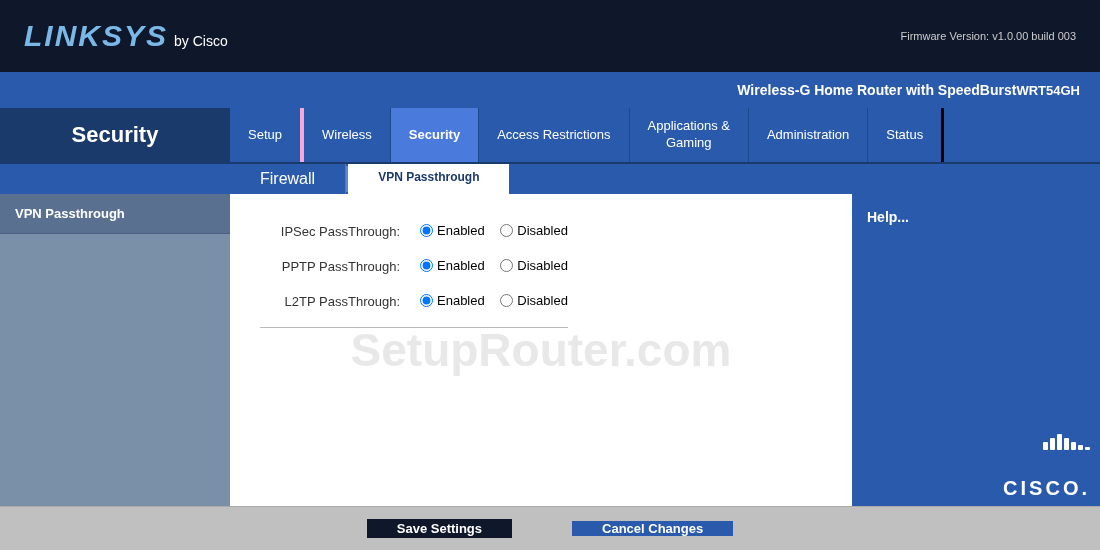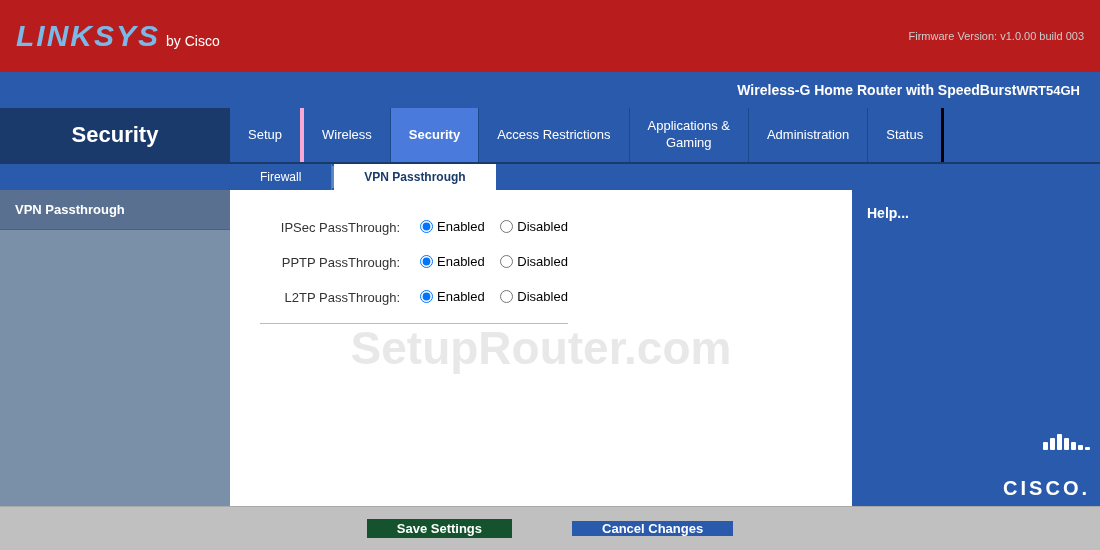--- a/index.html
+++ b/index.html
@@ -1,19 +1,19 @@
 <!DOCTYPE html>
 <html><head>
   <meta charset="utf-8">
   <style>
     * { margin: 0; padding: 0; box-sizing: border-box; }
     body { width: 1100px; height: 550px; overflow: hidden; font-family: Arial, sans-serif; font-size: 13px; background: #c0c0c0; }
 
     
-    .header { background: #b91c1c; height: 72px; display: flex; align-items: center; justify-content: space-between; padding: 0 16px; gap: 25px; }
+    .header { background: #0f172a; height: 72px; display: flex; align-items: center; justify-content: space-between; padding: 0 24px; gap: 25px; }
 
     
     .product-bar { background: #2a5aab; height: 36px; display: flex; align-items: center; justify-content: flex-end; padding: 0 20px; }
     .nav-tab { color: white; padding: 10px 18px; cursor: pointer; font-size: 13px; text-align: center; display: flex; align-items: center; justify-content: center; border-right: 3px solid #000000; }
     .nav-tab.active { background: #4a7adb; font-weight: bold; }
 
     .page-wrapper { display: flex; flex-direction: column; height: 550px; }
     .nav-row { display: flex; background: #2a5aab; }
     .left-label { width: 230px; background: #1a3a6b; display: flex; align-items: center; justify-content: center; }
     .left-label-text { color: white; font-size: 22px; font-weight: bold; }
@@ -45,21 +45,21 @@
       <div class="nav-tab" style="color:white; padding:10px 18px; cursor:pointer; font-size:13px; display:flex; align-items:center; justify-content:center; border-right:1px solid #1a4a8b;">Wireless</div>
       <div class="nav-tab active" style="background:#4a7adb; color:white; padding:10px 18px; cursor:pointer; font-size:13px; font-weight:bold; display:flex; align-items:center; justify-content:center; border-right:1px solid #1a4a8b;">Security</div>
       <div class="nav-tab" style="color:white; padding:10px 18px; cursor:pointer; font-size:13px; display:flex; align-items:center; justify-content:center; border-right:1px solid #1a4a8b;text-align:right;">Access Restrictions</div>
       <div class="nav-tab" style="color:white; padding:10px 18px; cursor:pointer; font-size:13px; text-align:center; line-height:1.3; display:flex; align-items:center; justify-content:center; border-right:1px solid #1a4a8b;">Applications &amp;<br>Gaming</div>
       <div class="nav-tab" style="color:white; padding:10px 18px; cursor:pointer; font-size:13px; display:flex; align-items:center; justify-content:center; border-right:1px solid #1a4a8b;">Administration</div>
       <div class="nav-tab" style="color:white; padding:10px 18px; cursor:pointer; font-size:13px; display:flex; align-items:center; justify-content:center;">Status</div>
     </div>
   </div>
 
   <div style="display:flex; background:#2a5aab; padding-left:230px; border-top:2px solid #1a3a6b;">
-    <div style="color:white; padding:6px 30px; font-size:12px; cursor:pointer; border-right:1px solid #4a7adb;">Firewall</div>
+    <div style="color:white; padding:6px 30px; font-size:16px; cursor:pointer; border-right:1px solid #4a7adb;">Firewall</div>
     <div style="width:2px; background:#5a8acc; margin:2px 0;"></div>
     <div style="background:white; color:#1a3a6b; padding:6px 30px; font-size:12px; cursor:pointer; font-weight:bold;">VPN Passthrough</div>
   </div>
 
   <div style="display:flex; flex:1; flex-direction:column;">
     <div style="display:flex; flex:1; overflow:hidden;">
 
       <div style="width:230px; background:#7a8fa8;">
         <div style="background:#5a7090; color:white; padding:12px 15px; font-size:13px; font-weight:bold; border-bottom:1px solid #4a6080; cursor:pointer;">VPN Passthrough</div>
       </div>
@@ -128,18 +128,18 @@
             <div style="width:5px; height:8px; background:white; border-radius:1px;"></div>
             <div style="width:5px; height:5px; background:white; border-radius:1px;"></div>
             <div style="width:5px; height:3px; background:white; border-radius:1px;"></div>
           </div>
           <div style="color:white; font-size:20px; font-weight:bold; letter-spacing:3px; margin-top:3px;">CISCO.</div>
         </div>
       </div>
     </div>
 
     <div style="background:#c0c0c0; height:44px; display:flex; align-items:center; justify-content:center; gap:60px; border-top:1px solid #aaa;">
-      <button style="background:#14532d; color:white; border:none; padding:2px 30px; font-size:13px; font-weight:bold; cursor:pointer;">Save Settings</button>
+      <button style="background:#0f172a; color:white; border:none; padding:2px 30px; font-size:13px; font-weight:bold; cursor:pointer;">Save Settings</button>
       <button style="background:#2a5aab; color:white; border:none; padding:0 30px; font-size:13px; font-weight:bold; cursor:pointer;">Cancel Changes</button>
     </div>
   </div>
 
 </div>
 
 </body></html>

